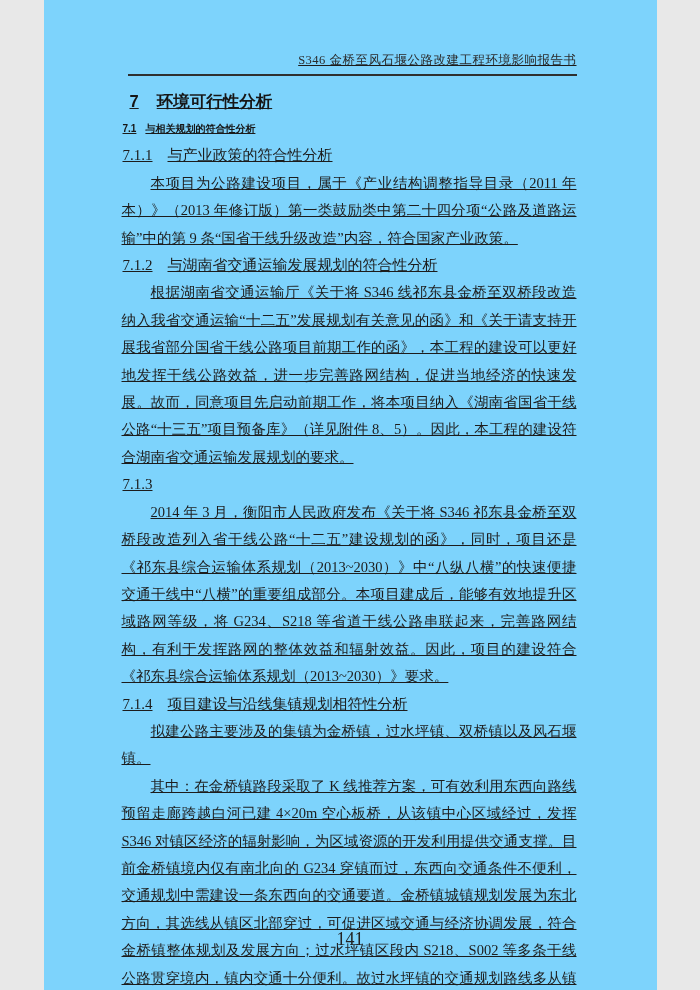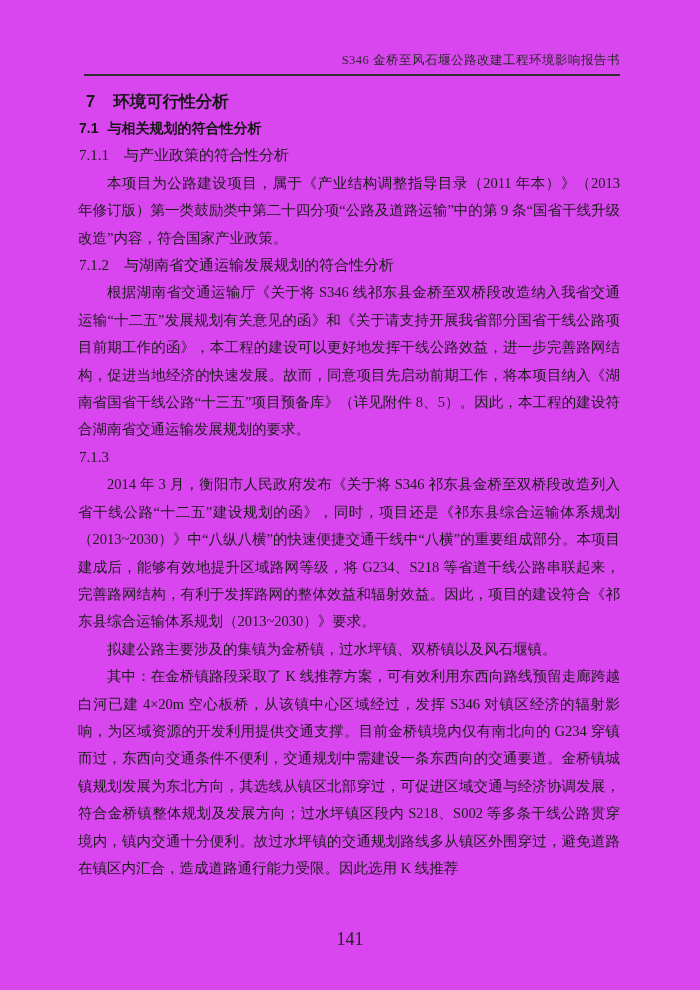--- a/index.html
+++ b/index.html
@@ -2,28 +2,29 @@
 <html><head>
 <meta charset="utf-8">
 <style>
   html, body {
     margin: 0;
     padding: 0;
     background: #e8e8e8;
   }
   .page {
     position: relative;
-    width: 700px;
+    width: 613px;
     height: 990px;
     margin: 0 auto;
-    background: #d946ef;
+    background: #7dd3fc;
     color: #1c1c1c;
     font-family: "Liberation Serif", "DejaVu Serif", serif;
     overflow: hidden;
     box-sizing: border-box;
+    text-decoration: underline;
   }
   .content {
     padding: 52px 80px 0 78px;
   }
   .running-header {
     text-align: right;
     font-size: 12.5px;
     line-height: 17px;
     color: #2a2a2a;
     letter-spacing: 0.5px;
@@ -47,21 +48,21 @@
     line-height: 28px;
     margin: 11px 0 0 8px;
     color: #161616;
   }
   .h-section {
     display: flex;
     gap: 9px;
     align-items: baseline;
     font-family: "Liberation Sans", "DejaVu Sans", sans-serif;
     font-weight: bold;
-    font-size: 14px;
+    font-size: 10px;
     line-height: 27.4px;
     margin: 0 0 0 1px;
     color: #161616;
   }
   .h-subsection {
     display: flex;
     gap: 15px;
     align-items: baseline;
     font-weight: normal;
     font-size: 15px;
@@ -122,20 +123,24 @@
       </div>
 
       <p class="para">根据湖南省交通运输厅《关于将 S346 线祁东县金桥至双桥段改造纳入我省交通运输“十二五”发展规划有关意见的函》和《关于请支持开展我省部分国省干线公路项目前期工作的函》，本工程的建设可以更好地发挥干线公路效益，进一步完善路网结构，促进当地经济的快速发展。故而，同意项目先启动前期工作，将本项目纳入《湖南省国省干线公路“十三五”项目预备库》（详见附件 8、5）。因此，本工程的建设符合湖南省交通运输发展规划的要求。</p>
 
       <div class="h-subsection">
         <span>7.1.3</span>
       </div>
 
       <p class="para">2014 年 3 月，衡阳市人民政府发布《关于将 S346 祁东县金桥至双桥段改造列入省干线公路“十二五”建设规划的函》，同时，项目还是《祁东县综合运输体系规划（2013~2030）》中“八纵八横”的快速便捷交通干线中“八横”的重要组成部分。本项目建成后，能够有效地提升区域路网等级，将 G234、S218 等省道干线公路串联起来，完善路网结构，有利于发挥路网的整体效益和辐射效益。因此，项目的建设符合《祁东县综合运输体系规划（2013~2030）》要求。</p>
 
+      <div class="h-subsection">
+        <span>7.1.4</span>
+        <span>项目建设与沿线集镇规划相符性分析</span>
+      </div>
 
       <p class="para">拟建公路主要涉及的集镇为金桥镇，过水坪镇、双桥镇以及风石堰镇。</p>
       <p class="para">其中：在金桥镇路段采取了 K 线推荐方案，可有效利用东西向路线预留走廊跨越白河已建 4×20m 空心板桥，从该镇中心区域经过，发挥 S346 对镇区经济的辐射影响，为区域资源的开发利用提供交通支撑。目前金桥镇境内仅有南北向的 G234 穿镇而过，东西向交通条件不便利，交通规划中需建设一条东西向的交通要道。金桥镇城镇规划发展为东北方向，其选线从镇区北部穿过，可促进区域交通与经济协调发展，符合金桥镇整体规划及发展方向；过水坪镇区段内 S218、S002 等多条干线公路贯穿境内，镇内交通十分便利。故过水坪镇的交通规划路线多从镇区外围穿过，避免道路在镇区内汇合，造成道路通行能力受限。因此选用 K 线推荐</p>
 
     </div>
   </div>
 
   <div class="page-footer">
     <span>141</span>
   </div>

